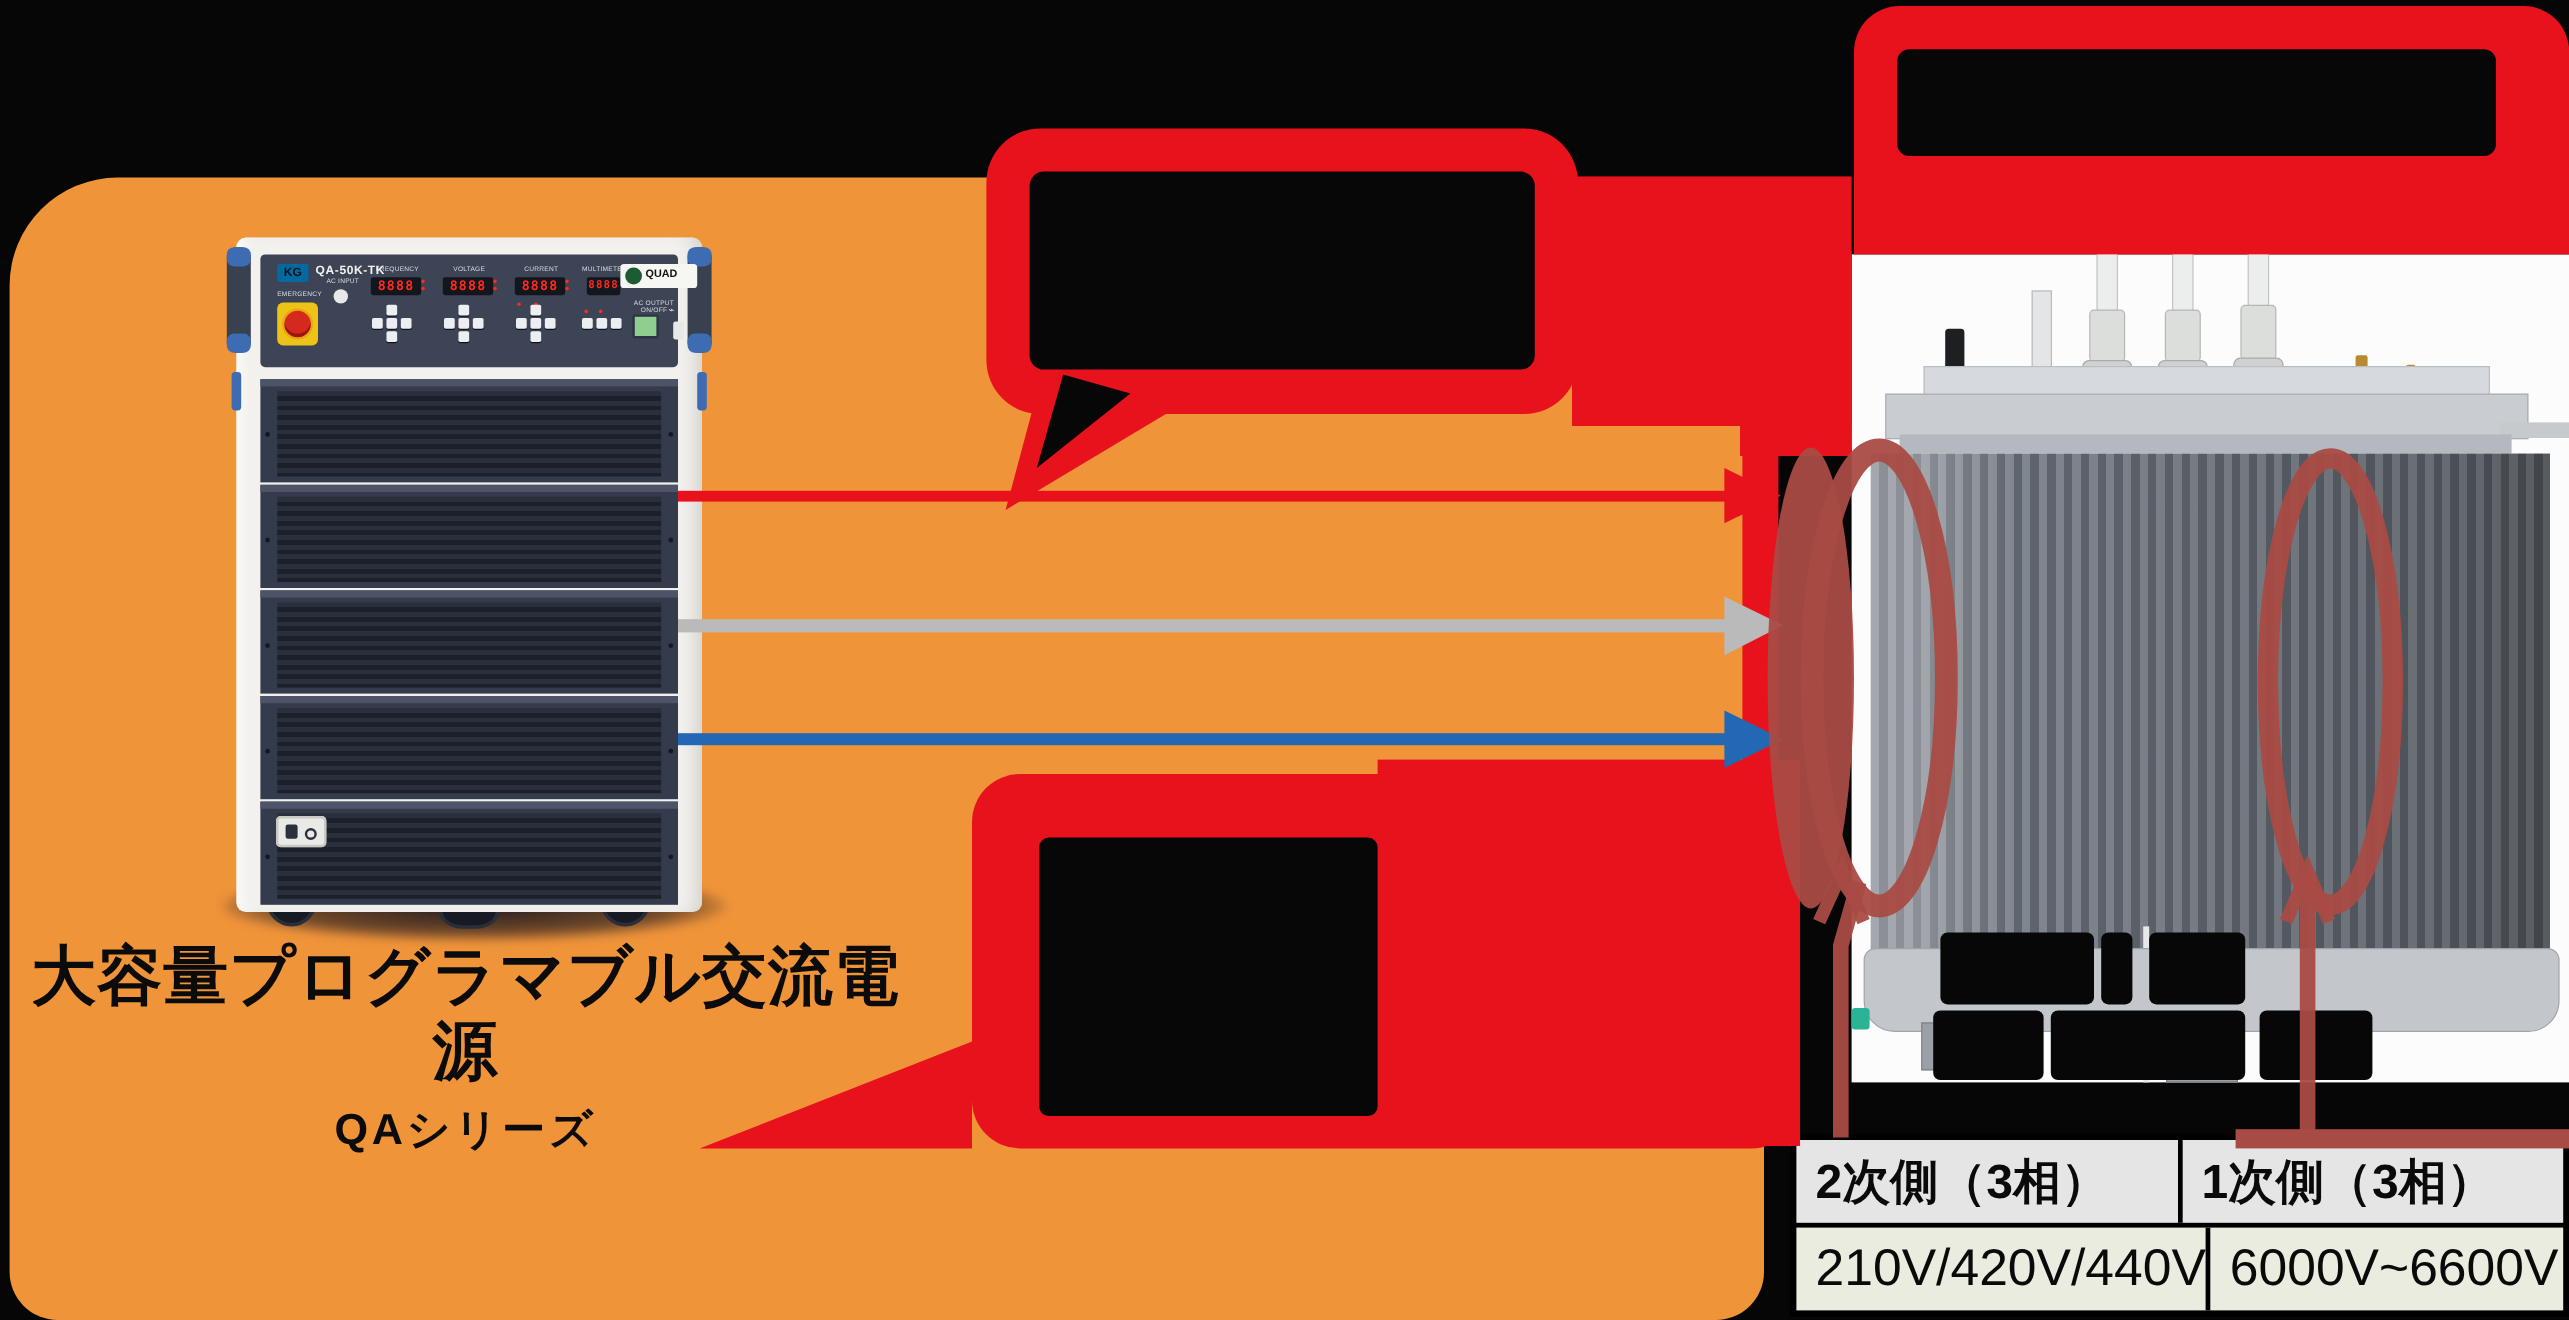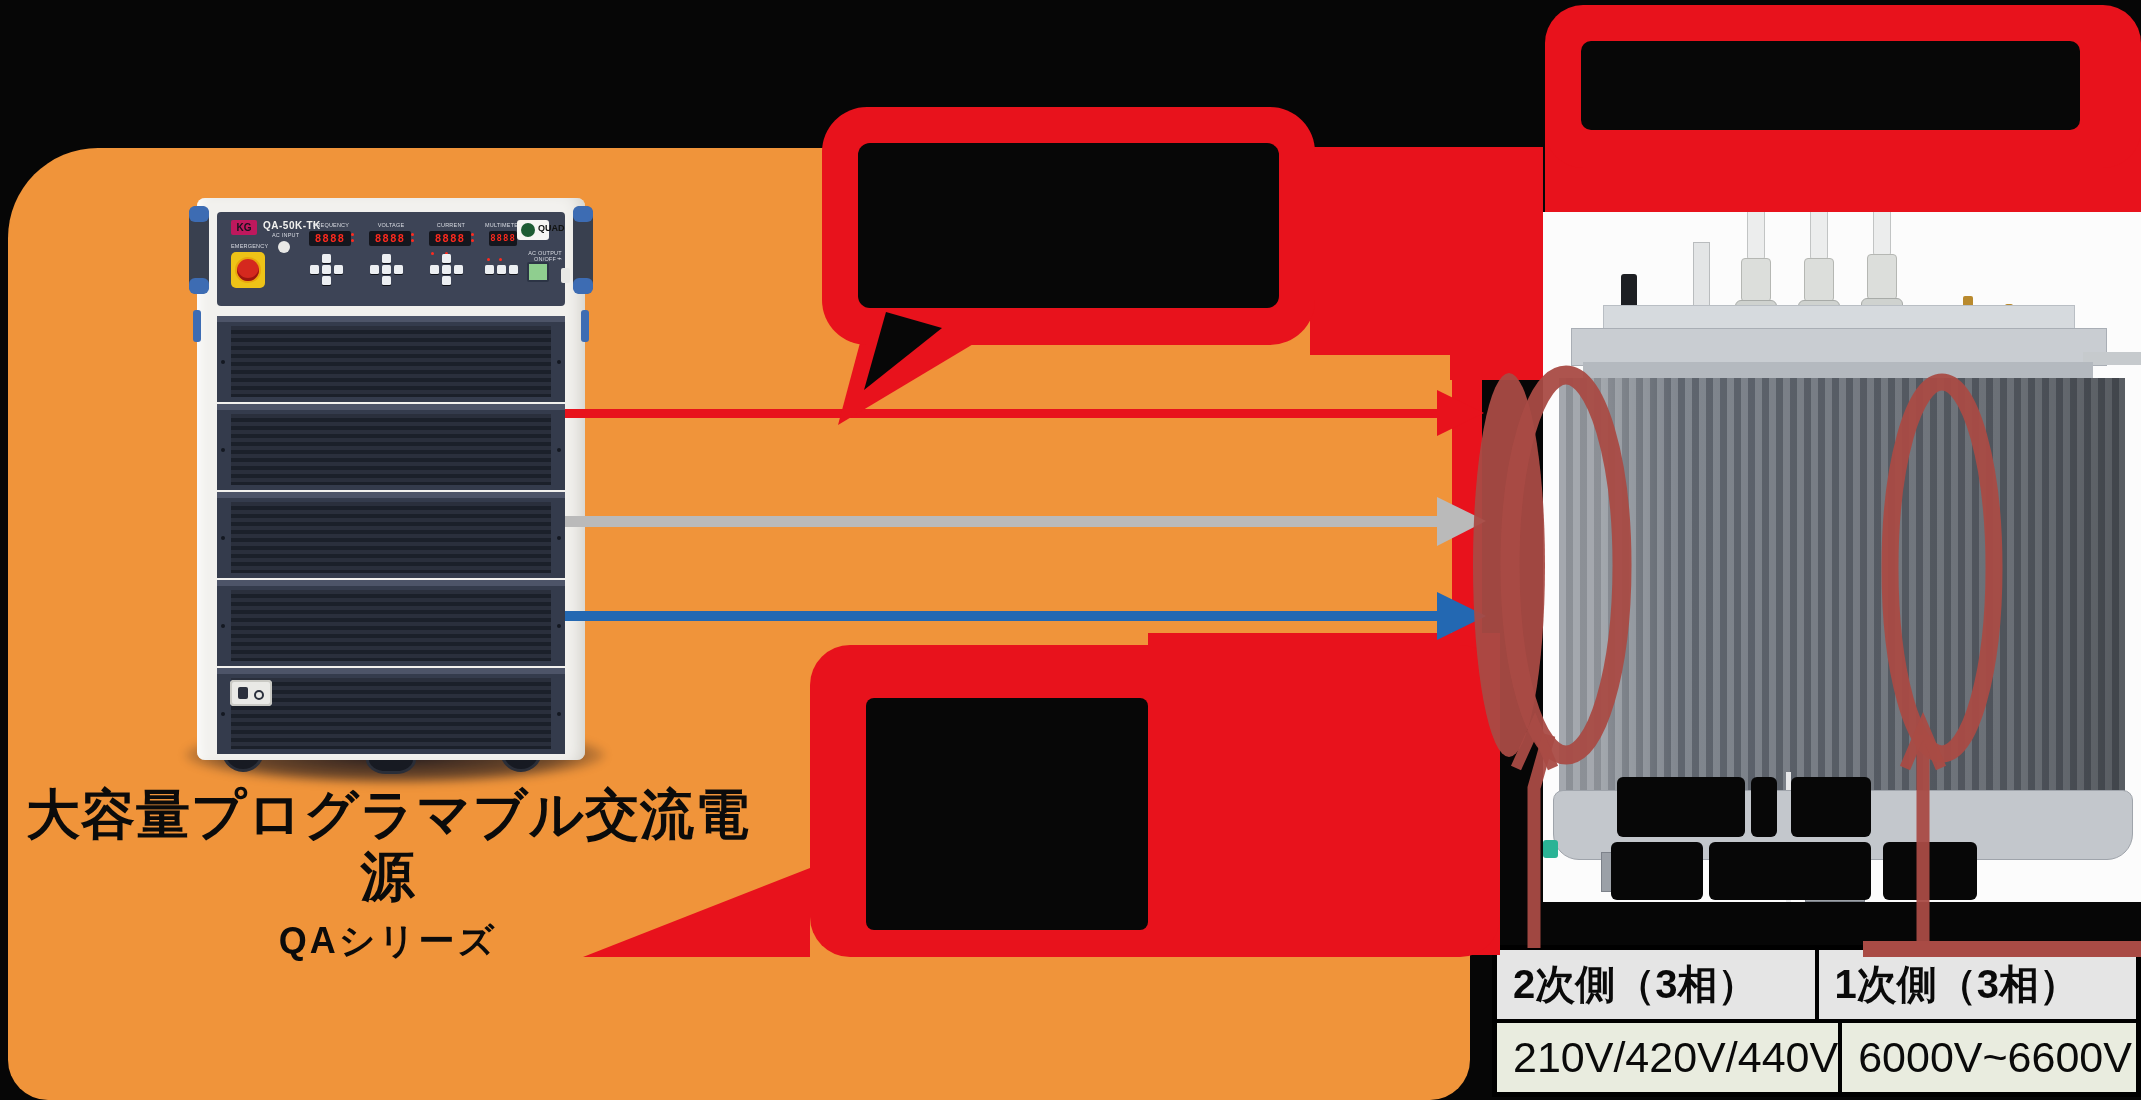--- a/index.html
+++ b/index.html
@@ -19,35 +19,35 @@
               background:radial-gradient(ellipse at center,rgba(8,12,28,.9) 0%,rgba(8,12,28,.55) 55%,rgba(8,12,28,0) 75%);
               filter:blur(4px);}
   .caster{z-index:15;background:#171a22;border-radius:50%;border:3px solid #2a2e38;}
   .caster-fork{z-index:15;background:#8b9097;border-radius:3px;}
   .psu{left:197px;top:198px;width:388px;height:562px;background:#f2f1ee;border-radius:8px;
        z-index:20;box-shadow:inset -14px 0 16px -10px #cfcdc6,inset 10px 0 12px -8px #ffffff;}
   .handle{width:20px;height:88px;background:#39404f;border-radius:8px;z-index:21;}
   .handle .hb{position:absolute;left:0;width:100%;height:16px;background:#3d6cb3;border-radius:6px;}
   .hb2{width:8px;height:32px;background:#3d6cb3;border-radius:3px;z-index:21;}
   .panel{left:20px;top:14px;width:348px;height:94px;background:#3d4456;border-radius:4px;z-index:22;}
-  .kg{left:14px;top:8px;width:26px;height:15px;background:#be185d;color:#10131c;font-size:10px;
+  .kg{left:14px;top:8px;width:26px;height:15px;background:#0369a1;color:#10131c;font-size:10px;
       font-weight:bold;text-align:center;line-height:15px;border-radius:2px;}
   .model{left:46px;top:8px;color:#f2f2f0;font-size:10px;font-weight:bold;letter-spacing:.5px;}
   .tinylabel{color:#d8dbe2;font-size:5.5px;letter-spacing:.2px;white-space:nowrap;}
   .embox{left:14px;top:40px;width:34px;height:36px;background:#eec317;border-radius:5px;}
   .embtn{left:6px;top:7px;width:22px;height:22px;background:#d5281e;border-radius:50%;
          box-shadow:inset 0 -3px 0 #9c150f,0 0 0 2px #e9a70c;}
   .acin{left:61px;top:29px;width:12px;height:12px;background:#e8e8e6;border-radius:50%;}
   .mgroup{top:10px;width:52px;}
   .mdisp{position:absolute;left:4px;top:9px;width:42px;height:15px;background:#14161d;border-radius:2px;
          color:#ff2a1e;font-family:"DejaVu Sans Mono",monospace;font-size:11px;font-weight:bold;
          text-align:center;line-height:15px;letter-spacing:1px;}
   .led{position:absolute;width:3px;height:3px;background:#ff2a1e;border-radius:50%;}
   .key{position:absolute;width:9px;height:9px;background:#eceff2;border-radius:1.5px;box-shadow:0 1px 0 #11131a;}
-  .quadbox{left:300px;top:8px;width:32px;height:20px;background:#f6f6f3;border-radius:3px;}
+  .quadbox{left:300px;top:8px;width:64px;height:20px;background:#f6f6f3;border-radius:3px;}
   .quadicon{position:absolute;left:4px;top:3px;width:14px;height:14px;background:#1d5c33;border-radius:50%;}
   .quadtxt{position:absolute;left:21px;top:3px;font-size:9px;font-weight:bold;color:#101210;}
   .acoutbtn{left:310px;top:50px;width:18px;height:16px;background:#8fce8f;border:2px solid #2c3445;border-radius:2px;}
   .usbport{left:344px;top:56px;width:9px;height:15px;background:#e8e8e6;border-radius:2px;}
   .usbglyph{left:340px;top:42px;color:#dfe2e8;font-size:8px;}
   .vsec{left:20px;width:348px;height:86px;background:#343b4c;z-index:22;}
   .vbar{position:absolute;left:0;top:0;width:100%;height:6px;background:#4d5468;}
   .vent{position:absolute;left:14px;right:14px;top:10px;bottom:5px;background:
         repeating-linear-gradient(180deg,#2a2f3c 0 4px,#1b202a 4px 8px);}
   .screw{position:absolute;width:4px;height:4px;border-radius:50%;background:#141822;}

